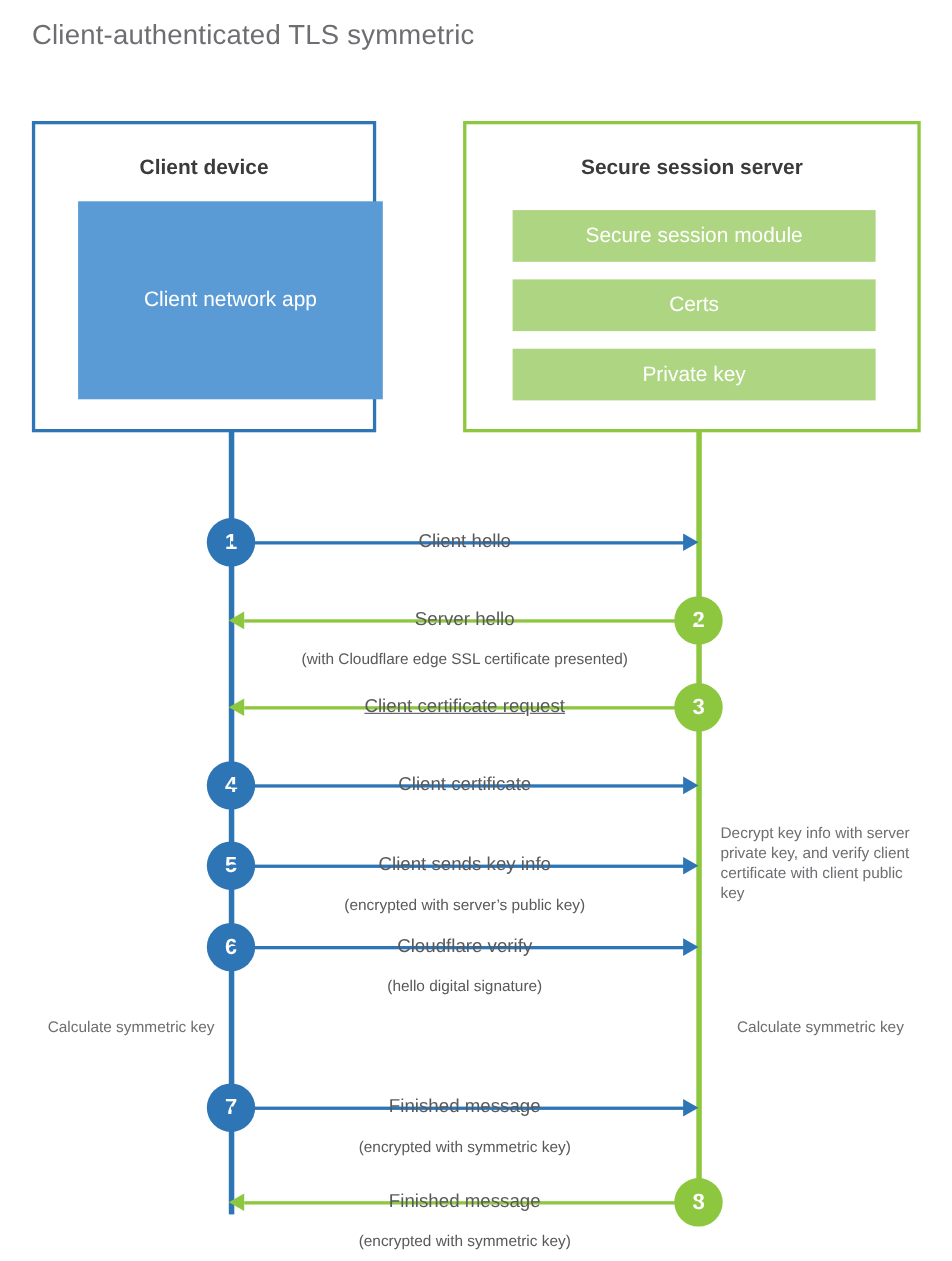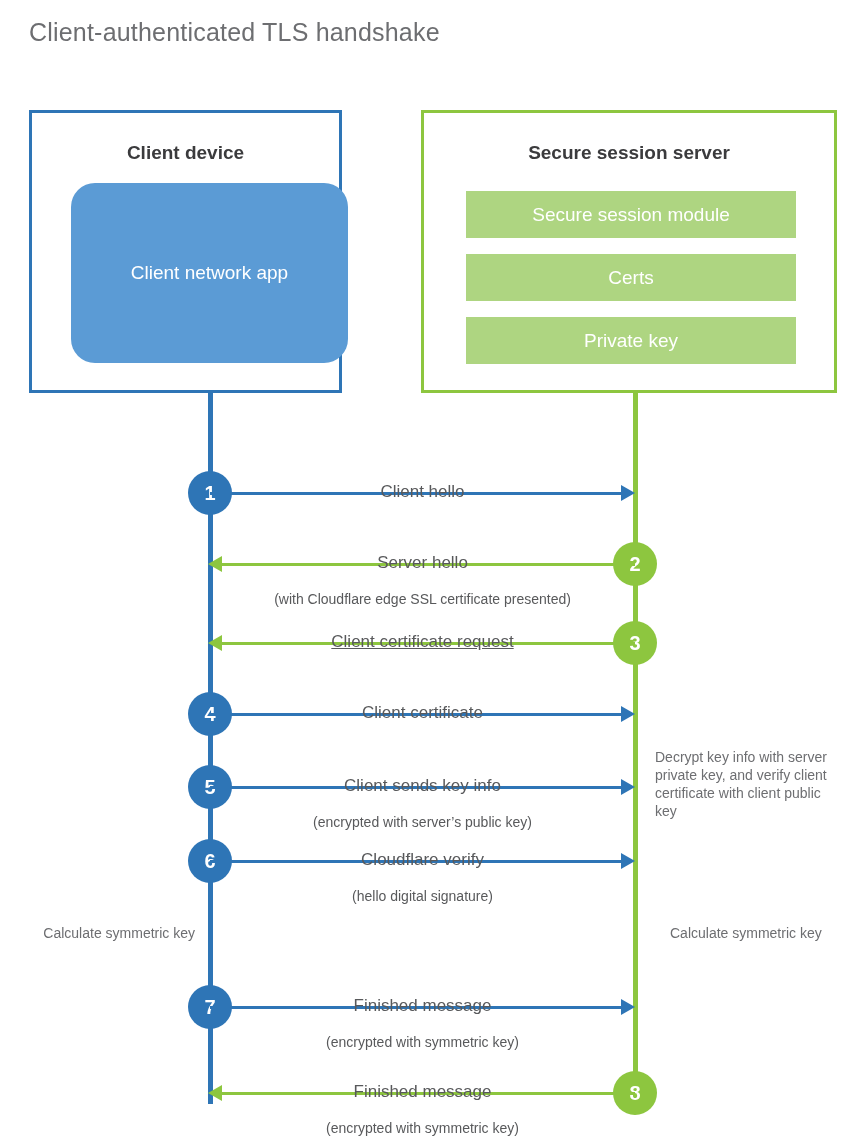--- a/index.html
+++ b/index.html
@@ -64,21 +64,20 @@
     width: 277px;
     height: 180px;
     background: #5b9bd5;
     color: #ffffff;
     font-size: 19px;
     line-height: 26px;
     display: flex;
     align-items: center;
     justify-content: center;
     text-align: center;
-    border-radius: 24px;
   }
 
   
   .server-bar {
     position: absolute;
     left: 42px;
     width: 330px;
     height: 47px;
     background: #aed581;
     color: #ffffff;
@@ -192,21 +191,21 @@
   #annot-calc-server {
     left: 670px;
     top: 924px;
     width: 160px;
     text-align: left;
   }
 </style>
 </head>
 <body>
 
-<div id="page-title">Client-authenticated TLS handshake</div>
+<div id="page-title">Client-authenticated TLS symmetric</div>
 
 <div class="actor-box" id="client-box">
   <div class="actor-title">Client device</div>
   <div id="client-app">Client network app</div>
 </div>
 
 <div class="actor-box" id="server-box">
   <div class="actor-title">Secure session server</div>
   <div class="server-bar" id="server-bar-0">Secure session module</div>
   <div class="server-bar" id="server-bar-1">Certs</div>

